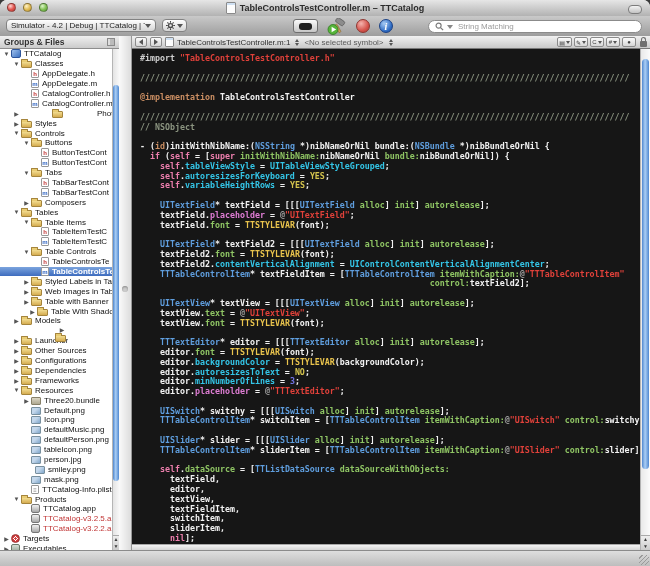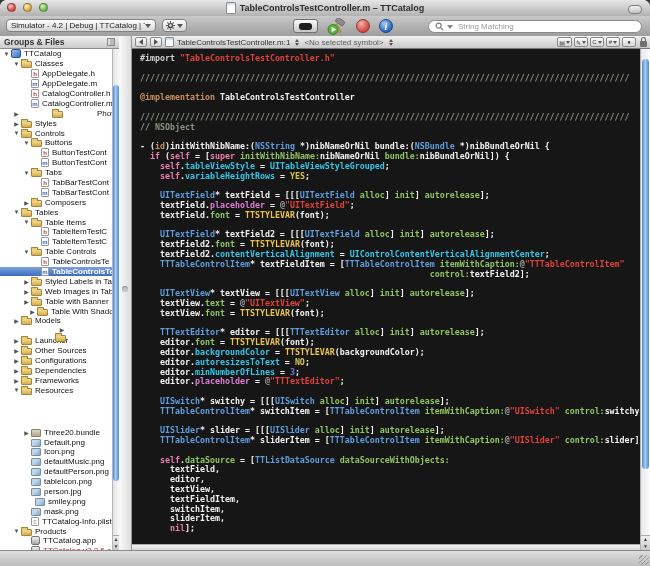--- a/index.html
+++ b/index.html
@@ -350,21 +350,21 @@
       <div class="tree-row" style="padding-left: 12px;">
         <span class="disc">▶</span>
         <span class="ticon icon-folder"></span>
         <span class="lbl">Frameworks</span>
       </div>
       <div class="tree-row" style="padding-left: 12px;">
         <span class="disc">▼</span>
         <span class="ticon icon-folder"></span>
         <span class="lbl">Resources</span>
       </div>
-      <div class="tree-row" style="padding-left: 22px; margin-top: 32px;">
+      <div class="tree-row" style="padding-left: 22px;">
         <span class="disc">▶</span>
         <span class="ticon icon-bundle"></span>
         <span class="lbl">Three20.bundle</span>
       </div>
       <div class="tree-row" style="padding-left: 22px;">
         <span class="disc"></span>
         <span class="ticon icon-image"></span>
         <span class="lbl">Default.png</span>
       </div>
       <div class="tree-row" style="padding-left: 22px;">
@@ -499,20 +499,21 @@
       <div class="cl"><span style="color: rgb(139, 148, 128);">//////////////////////////////////////////////////////////////////////////////////////////////////</span></div>
       <div class="cl">&nbsp;</div>
       <div class="cl"><span style="color: rgb(203, 143, 99);">@implementation</span><span style="color: rgb(242, 242, 242);"> TableControlsTestController</span></div>
       <div class="cl">&nbsp;</div>
       <div class="cl"><span style="color: rgb(139, 148, 128);">//////////////////////////////////////////////////////////////////////////////////////////////////</span></div>
       <div class="cl"><span style="color: rgb(139, 148, 128);">// NSObject</span></div>
       <div class="cl">&nbsp;</div>
       <div class="cl"><span style="color: rgb(242, 242, 242);">- (</span><span style="color: rgb(203, 143, 99);">id</span><span style="color: rgb(242, 242, 242);">)initWithNibName:(</span><span style="color: rgb(95, 158, 222);">NSString</span><span style="color: rgb(242, 242, 242);"> *)nibNameOrNil bundle:(</span><span style="color: rgb(95, 158, 222);">NSBundle</span><span style="color: rgb(242, 242, 242);"> *)nibBundleOrNil {</span></div>
       <div class="cl"><span style="color: rgb(242, 242, 242);">  </span><span style="color: rgb(238, 127, 174);">if</span><span style="color: rgb(242, 242, 242);"> (</span><span style="color: rgb(238, 127, 174);">self</span><span style="color: rgb(242, 242, 242);"> = [</span><span style="color: rgb(238, 127, 174);">super</span><span style="color: rgb(242, 242, 242);"> </span><span style="color: rgb(143, 197, 100);">initWithNibName:</span><span style="color: rgb(242, 242, 242);">nibNameOrNil </span><span style="color: rgb(143, 197, 100);">bundle:</span><span style="color: rgb(242, 242, 242);">nibBundleOrNil]) {</span></div>
       <div class="cl"><span style="color: rgb(242, 242, 242);">    </span><span style="color: rgb(238, 127, 174);">self</span><span style="color: rgb(242, 242, 242);">.</span><span style="color: rgb(52, 198, 232);">tableViewStyle</span><span style="color: rgb(242, 242, 242);"> = </span><span style="color: rgb(52, 198, 232);">UITableViewStyleGrouped</span><span style="color: rgb(242, 242, 242);">;</span></div>
+      <div class="cl"><span style="color: rgb(242, 242, 242);">    </span><span style="color: rgb(238, 127, 174);">self</span><span style="color: rgb(242, 242, 242);">.</span><span style="color: rgb(52, 198, 232);">autoresizesForKeyboard</span><span style="color: rgb(242, 242, 242);"> = </span><span style="color: rgb(213, 196, 78);">YES</span><span style="color: rgb(242, 242, 242);">;</span></div>
       <div class="cl"><span style="color: rgb(242, 242, 242);">    </span><span style="color: rgb(238, 127, 174);">self</span><span style="color: rgb(242, 242, 242);">.</span><span style="color: rgb(52, 198, 232); text-align: center;">variableHeightRows</span><span style="color: rgb(242, 242, 242);"> = </span><span style="color: rgb(213, 196, 78);">YES</span><span style="color: rgb(242, 242, 242);">;</span></div>
       <div class="cl">&nbsp;</div>
       <div class="cl"><span style="color: rgb(242, 242, 242);">    </span><span style="color: rgb(95, 158, 222);">UITextField</span><span style="color: rgb(242, 242, 242);">* textField = [[[</span><span style="color: rgb(95, 158, 222);">UITextField</span><span style="color: rgb(242, 242, 242);"> </span><span style="color: rgb(143, 197, 100);">alloc</span><span style="color: rgb(242, 242, 242);">] </span><span style="color: rgb(143, 197, 100);">init</span><span style="color: rgb(242, 242, 242);">] </span><span style="color: rgb(143, 197, 100);">autorelease</span><span style="color: rgb(242, 242, 242);">];</span></div>
       <div class="cl"><span style="color: rgb(242, 242, 242);">    textField.</span><span style="color: rgb(223, 125, 212);">placeholder</span><span style="color: rgb(242, 242, 242);"> = </span><span style="color: rgb(160, 160, 160);">@</span><span style="color: rgb(224, 65, 58);">"UITextField"</span><span style="color: rgb(242, 242, 242);">;</span></div>
       <div class="cl"><span style="color: rgb(242, 242, 242);">    textField.</span><span style="color: rgb(143, 197, 100);">font</span><span style="color: rgb(242, 242, 242);"> = </span><span style="color: rgb(234, 196, 77);">TTSTYLEVAR</span><span style="color: rgb(242, 242, 242);">(font);</span></div>
       <div class="cl">&nbsp;</div>
       <div class="cl"><span style="color: rgb(242, 242, 242);">    </span><span style="color: rgb(95, 158, 222);">UITextField</span><span style="color: rgb(242, 242, 242);">* textField2 = [[[</span><span style="color: rgb(95, 158, 222);">UITextField</span><span style="color: rgb(242, 242, 242);"> </span><span style="color: rgb(143, 197, 100);">alloc</span><span style="color: rgb(242, 242, 242);">] </span><span style="color: rgb(143, 197, 100);">init</span><span style="color: rgb(242, 242, 242);">] </span><span style="color: rgb(143, 197, 100);">autorelease</span><span style="color: rgb(242, 242, 242);">];</span></div>
       <div class="cl"><span style="color: rgb(242, 242, 242);">    textField2.</span><span style="color: rgb(143, 197, 100);">font</span><span style="color: rgb(242, 242, 242);"> = </span><span style="color: rgb(234, 196, 77);">TTSTYLEVAR</span><span style="color: rgb(242, 242, 242);">(font);</span></div>
       <div class="cl"><span style="color: rgb(242, 242, 242);">    textField2.</span><span style="color: rgb(52, 198, 232);">contentVerticalAlignment</span><span style="color: rgb(242, 242, 242);"> = </span><span style="color: rgb(52, 198, 232);">UIControlContentVerticalAlignmentCenter</span><span style="color: rgb(242, 242, 242);">;</span></div>
       <div class="cl"><span style="color: rgb(242, 242, 242);">    </span><span style="color: rgb(95, 158, 222);">TTTableControlItem</span><span style="color: rgb(242, 242, 242);">* textFieldItem = [</span><span style="color: rgb(95, 158, 222);">TTTableControlItem</span><span style="color: rgb(242, 242, 242);"> </span><span style="color: rgb(143, 197, 100);">itemWithCaption:</span><span style="color: rgb(160, 160, 160);">@</span><span style="color: rgb(224, 65, 58);">"TTTableControlItem"</span></div>

